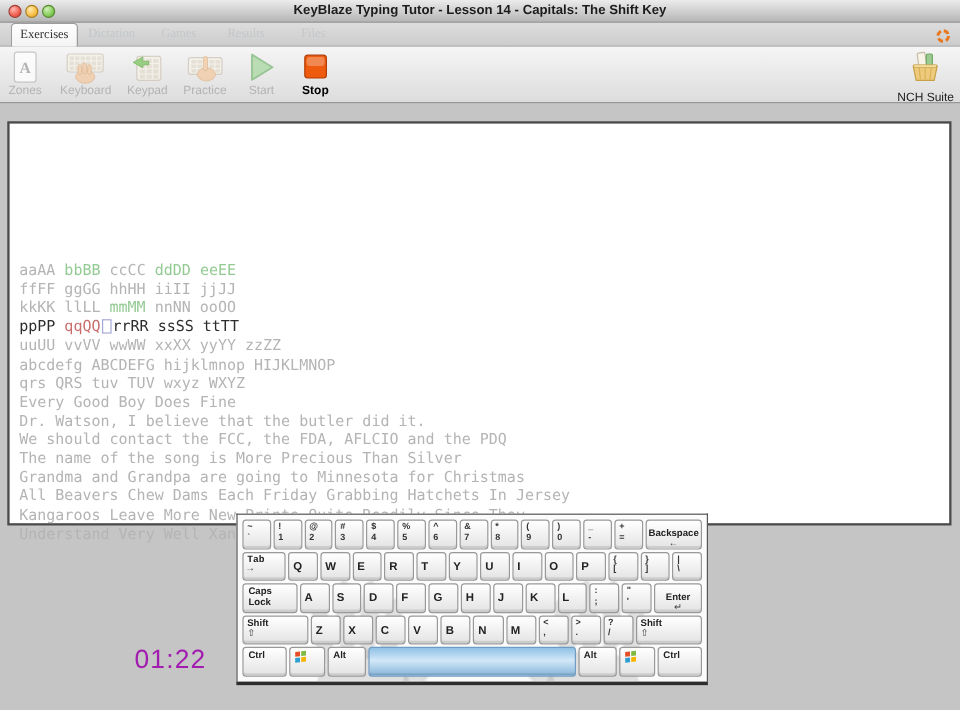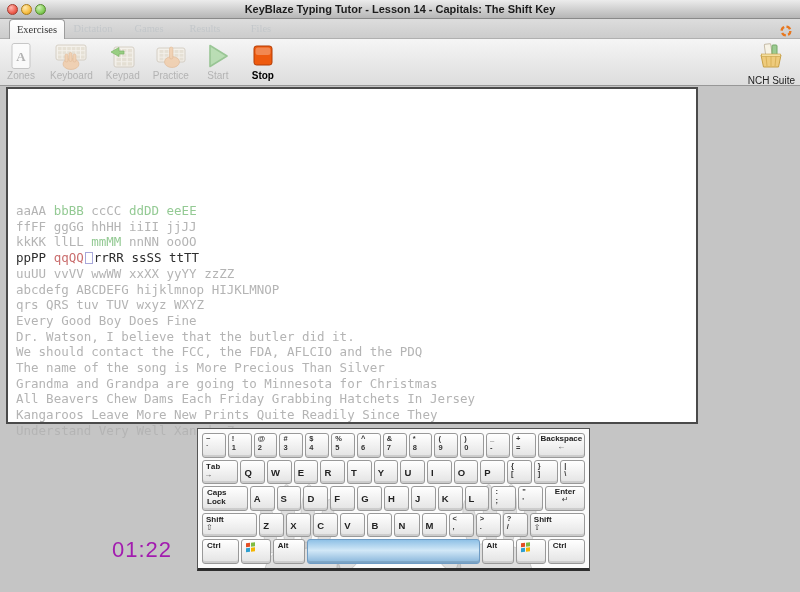--- a/index.html
+++ b/index.html
@@ -33,21 +33,21 @@
     display:flex;align-items:flex-start;padding:2px 0 0 5px;gap:13px;}
   .toolbtn{display:flex;flex-direction:column;align-items:center;min-width:32px;}
   .toolbtn .ticon{height:29px;display:flex;align-items:center;justify-content:center;opacity:.75;}
   .toolbtn.enabled .ticon{opacity:1;}
   .toolbtn .tlabel{font-size:10px;color:#b3b3b3;white-space:nowrap;}
   .toolbtn.enabled .tlabel{color:#000;font-weight:bold;}
   .nchbtn{position:absolute;right:5px;top:2px;display:flex;flex-direction:column;align-items:center;}
   .nchbtn .tlabel{font-size:10px;color:#222;}
 
   
-  .lesson-panel{position:absolute;left:6px;top:87px;width:692px;height:337px;
+  .lesson-panel{position:absolute;left:6px;top:101px;width:787px;height:337px;
     background:#ffffff;border:2px solid #4a4a4a;}
   .lesson-text{position:absolute;left:8px;top:114px;font-family:"DejaVu Sans Mono",monospace;
     font-size:12.5px;line-height:15.7px;white-space:pre;}
   .seg.gray{color:#b4b4b4;} .seg.green{color:#94ca94;} .seg.dark{color:#2d2d2d;} .seg.red{color:#ca6d6d;}
   .cursorbox{display:inline-block;width:8px;height:12px;border:1px solid #a7a7da;
     vertical-align:-2px;margin:0 1px;}
   .input-row{position:absolute;left:0;right:0;bottom:0;height:20px;border-top:1px solid #9a9a9a;
     font-family:"DejaVu Sans Mono",monospace;font-size:13px;padding:3px 0 0 8px;color:#111;white-space:pre;}
   .input-err{background:#e62a1c;color:#6d100a;margin-left:10px;padding:0 2px;}
 
@@ -56,21 +56,21 @@
 
   
   .keyboard{position:absolute;left:197px;top:428px;width:393px;height:143px;
     background:#fbfbfb;border:1px solid #555;border-bottom:3px solid #2d2d2d;
     padding:4px;display:flex;flex-direction:column;gap:2px;}
   .krow{display:flex;gap:2px;flex:1;}
   .key{flex:1 1 0;background:linear-gradient(#ffffff,#e3e3e3);border:1px solid #999;
     border-radius:3px;box-shadow:inset 0 -2px 0 rgba(0,0,0,.10);padding:1px 0 0 3px;overflow:hidden;position:relative;}
   .key .kmain{font-size:9.5px;font-weight:bold;color:#222;}
   .key .kt,.key .kb{display:block;font-size:7.5px;line-height:8.5px;font-weight:bold;color:#333;}
-  .key.s-ctr{display:flex;flex-direction:column;align-items:center;justify-content:flex-start;padding:0;}
+  .key.s-ctr{display:flex;flex-direction:column;align-items:center;justify-content:flex-end;padding:0;}
   .key.s-ctr .kl{font-size:8px;font-weight:bold;color:#222;line-height:9px;}
   .key.s-ctr .kg{font-size:8px;color:#444;line-height:8px;}
   .key.s-left .kl{display:block;font-size:8px;font-weight:bold;color:#222;line-height:9px;}
   .key.s-left .kg{display:block;font-size:8px;color:#444;line-height:8px;}
   .key.s-mid{display:flex;padding-left:4px;}
   .key.s-mid .kl{font-size:8px;font-weight:bold;color:#222;}
   .key.space{background:linear-gradient(#8fc1e6,#d2e8f7 45%,#86b4da);border-color:#6f9cc4;}
   .winlogo{display:grid;grid-template-columns:4px 4px;grid-template-rows:4px 4px;gap:1px;
     margin:1px 0 0 1px;transform:skewY(-6deg);}
   .winlogo i{display:block;}

